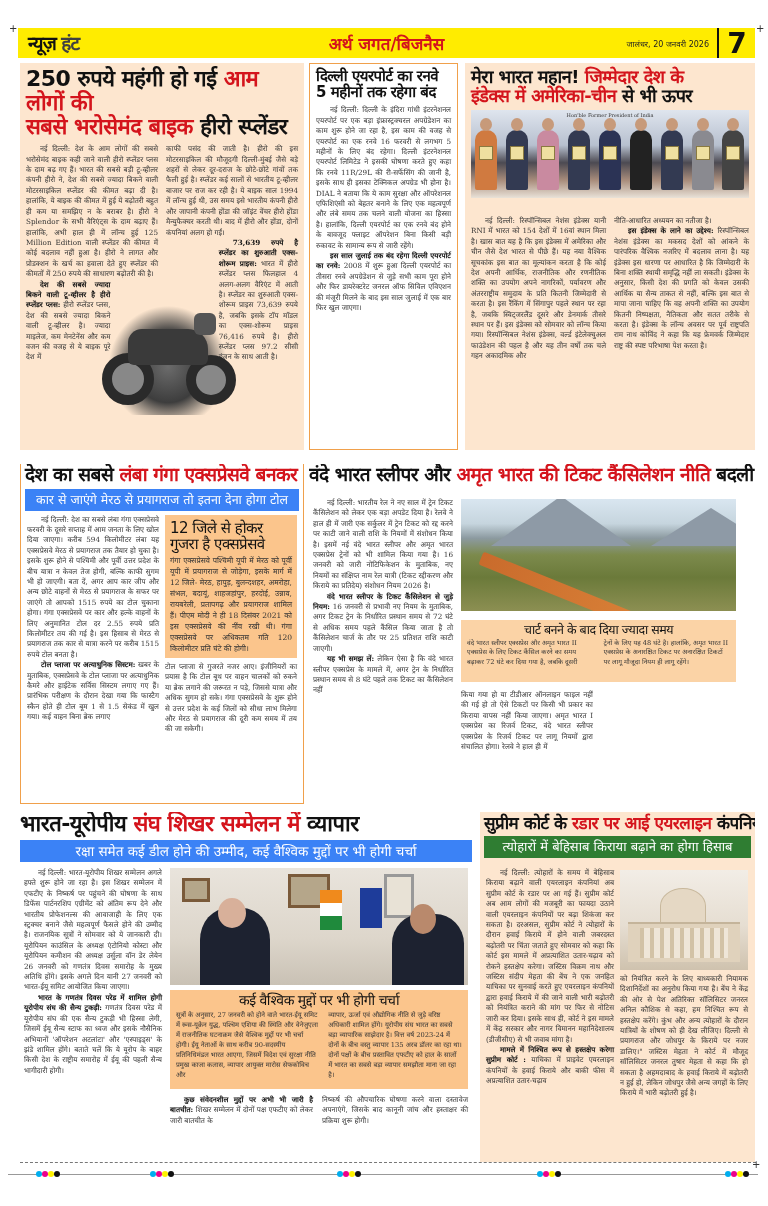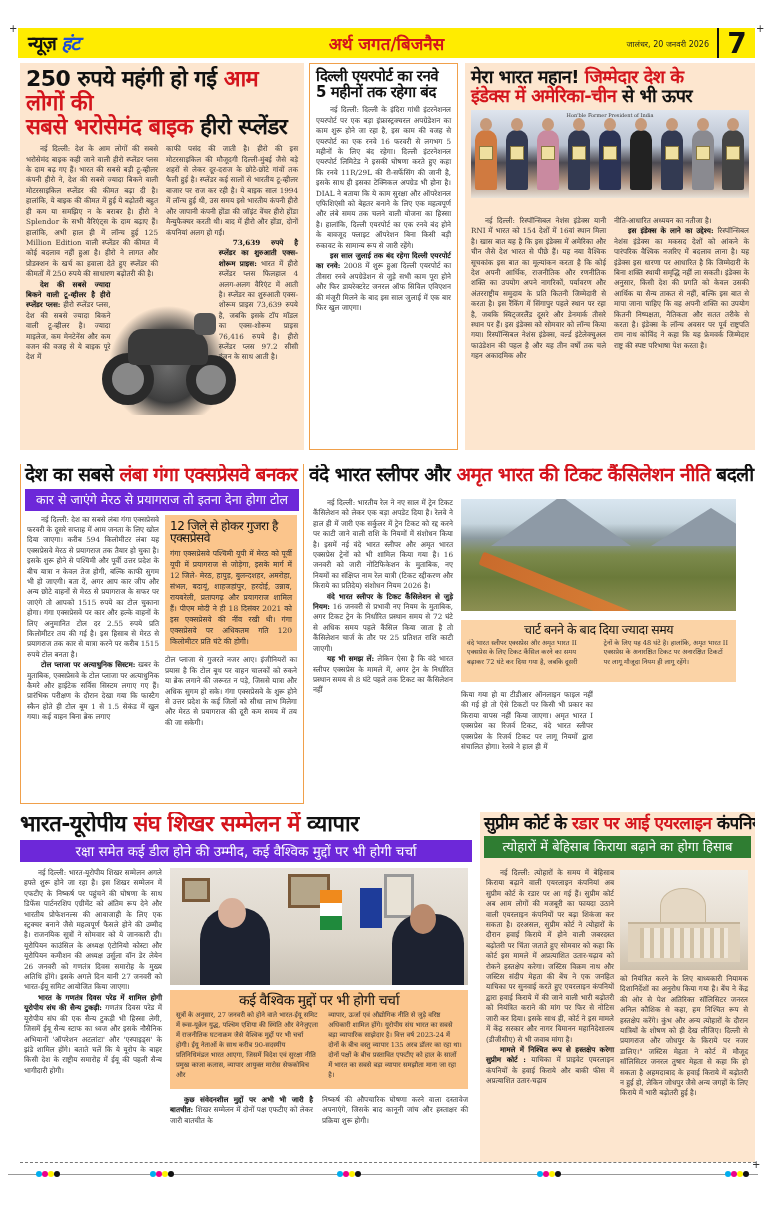--- a/index.html
+++ b/index.html
@@ -4,34 +4,34 @@
 <style>
   * { box-sizing: border-box; margin: 0; padding: 0; }
   html, body { width: 768px; height: 1206px; background: #ffffff; overflow: hidden; }
   body { font-family: "DejaVu Serif", serif; color: #222; position: relative; }
   .page { position: absolute; left: 0; top: 0; width: 768px; height: 1206px; }
   .crop { position: absolute; color: #333; font-family: "DejaVu Sans", sans-serif; font-size: 10px; line-height: 10px; }
 
   
   .masthead { position: absolute; left: 18px; top: 28px; width: 737px; height: 30px; background: #ffec00; display: flex; align-items: center; }
   .logo { margin-left: 10px; font-family: "DejaVu Sans", sans-serif; font-weight: bold; font-size: 19px; letter-spacing: -1px; color: #111; position: relative; }
-  .logo .red { color: #1d4ed8; font-style: italic; }
+  .logo .red { color: #404040; }
   .logo-tag { position: absolute; top: -4px; left: 0; font-size: 4px; letter-spacing: 0; font-weight: normal; }
   .section-title { position: absolute; left: 0; right: 0; text-align: center; font-family: "DejaVu Sans", sans-serif; font-weight: bold; font-size: 17px; color: #d4141c; pointer-events: none; }
   .dateline { position: absolute; right: 46px; font-family: "DejaVu Sans", sans-serif; font-size: 8px; color: #222; }
   .page-no { position: absolute; right: 0; top: 0; height: 30px; width: 38px; border-left: 2px solid #111; display: flex; align-items: center; justify-content: center; font-family: "DejaVu Sans", sans-serif; font-weight: bold; font-size: 28px; color: #111; }
 
   
   .box { position: absolute; overflow: hidden; }
   .peach { background: #fde6cf; }
   .orange-border { border: 1px solid #f0a04b; }
   .head { font-family: "DejaVu Sans", sans-serif; font-weight: bold; line-height: 1.08; letter-spacing: -0.5px; color: #111; }
   .head .red { color: #d4141c; }
   .deck { font-family: "DejaVu Sans", sans-serif; color: #fff; text-align: center; font-size: 15px; line-height: 22px; }
-  .deck.navy { background: #6d28d9; }
+  .deck.navy { background: #3b82f6; }
   .deck.green { background: #2f7d32; }
   .body { font-size: 7.2px; line-height: 10.4px; text-align: justify; color: #333; }
   .body b { color: #111; }
   .cols { display: flex; gap: 8px; }
   .cols > div { flex: 1; }
   .p { text-indent: 14px; }
 
   
   .img { position: absolute; overflow: hidden; }
   .img-bike { background: radial-gradient(ellipse at 50% 60%, #6b6b6b 0%, #3d3d3d 35%, rgba(255,255,255,0) 60%); }
@@ -158,21 +158,21 @@
       <span>देश का सबसे </span><span class="red">लंबा गंगा एक्सप्रेसवे बनकर</span><span> तैयार</span>
     </div>
     <div class="deck navy" style="margin:4px 4px 0;font-size:12.5px;">कार से जाएंगे मेरठ से प्रयागराज तो इतना देना होगा टोल</div>
     <div class="cols" style="padding:4px 6px 0;gap:6px;">
       <div class="body">
         <p class="p">नई दिल्ली: देश का सबसे लंबा गंगा एक्सप्रेसवे फरवरी के दूसरे सप्ताह में आम जनता के लिए खोल दिया जाएगा। करीब 594 किलोमीटर लंबा यह एक्सप्रेसवे मेरठ से प्रयागराज तक तैयार हो चुका है। इसके शुरू होने से पश्चिमी और पूर्वी उत्तर प्रदेश के बीच यात्रा न केवल तेज होगी, बल्कि काफी सुगम भी हो जाएगी। बता दें, अगर आप कार जीप और अन्य छोटे वाहनों से मेरठ से प्रयागराज के सफर पर जाएंगे तो आपको 1515 रुपये का टोल चुकाना होगा। गंगा एक्सप्रेसवे पर कार और हल्के वाहनों के लिए अनुमानित टोल दर 2.55 रुपये प्रति किलोमीटर तय की गई है। इस हिसाब से मेरठ से प्रयागराज तक कार से यात्रा करने पर करीब 1515 रुपये टोल बनता है।</p>
         <p class="p"><b>टोल प्लाजा पर अत्याधुनिक सिस्टम:</b> <span>खबर के मुताबिक, एक्सप्रेसवे के टोल प्लाजा पर अत्याधुनिक कैमरे और हाईटेक सर्विस सिस्टम लगाए गए हैं। प्रारंभिक परीक्षण के दौरान देखा गया कि फास्टैग स्कैन होते ही टोल बूम 1 से 1.5 सेकंड में खुल गया। कई वाहन बिना ब्रेक लगाए</span></p>
       </div>
       <div>
         <div style="background:#fbc58c;padding:5px 5px 4px;">
-          <div class="head" style="font-size:12px;font-weight:normal;">12 जिले से होकर गुजरा है एक्सप्रेसवे</div>
+          <div class="head" style="font-size:15px;font-weight:normal;">12 जिले से होकर गुजरा है एक्सप्रेसवे</div>
           <p class="body" style="font-size:7.5px;line-height:11px;margin-top:3px;">गंगा एक्सप्रेसवे पश्चिमी यूपी में मेरठ को पूर्वी यूपी में प्रयागराज से जोड़ेगा, इसके मार्ग में 12 जिले- मेरठ, हापुड़, बुलन्दशहर, अमरोहा, संभल, बदायूं, शाहजहांपुर, हरदोई, उन्नाव, रायबरेली, प्रतापगढ़ और प्रयागराज शामिल हैं। पीएम मोदी ने ही 18 दिसंबर 2021 को इस एक्सप्रेसवे की नींव रखी थी। गंगा एक्सप्रेसवे पर अधिकतम गति 120 किलोमीटर प्रति घंटे की होगी।</p>
         </div>
         <p class="body" style="margin-top:4px;">टोल प्लाजा से गुजरते नजर आए। इंजीनियरों का प्रयास है कि टोल बूथ पर वाहन चालकों को रुकने या ब्रेक लगाने की जरूरत न पड़े, जिससे यात्रा और अधिक सुगम हो सके। गंगा एक्सप्रेसवे के शुरू होने से उत्तर प्रदेश के कई जिलों को सीधा लाभ मिलेगा और मेरठ से प्रयागराज की दूरी कम समय में तय की जा सकेगी।</p>
       </div>
     </div>
   </div>
 
   <div class="box" style="left:309px;top:464px;width:446px;height:340px;">
     <div class="head" style="font-size:19px;white-space:nowrap;">
       <span>वंदे भारत स्लीपर और </span><span class="red">अमृत भारत की टिकट कैंसिलेशन नीति</span><span> बदली</span>

